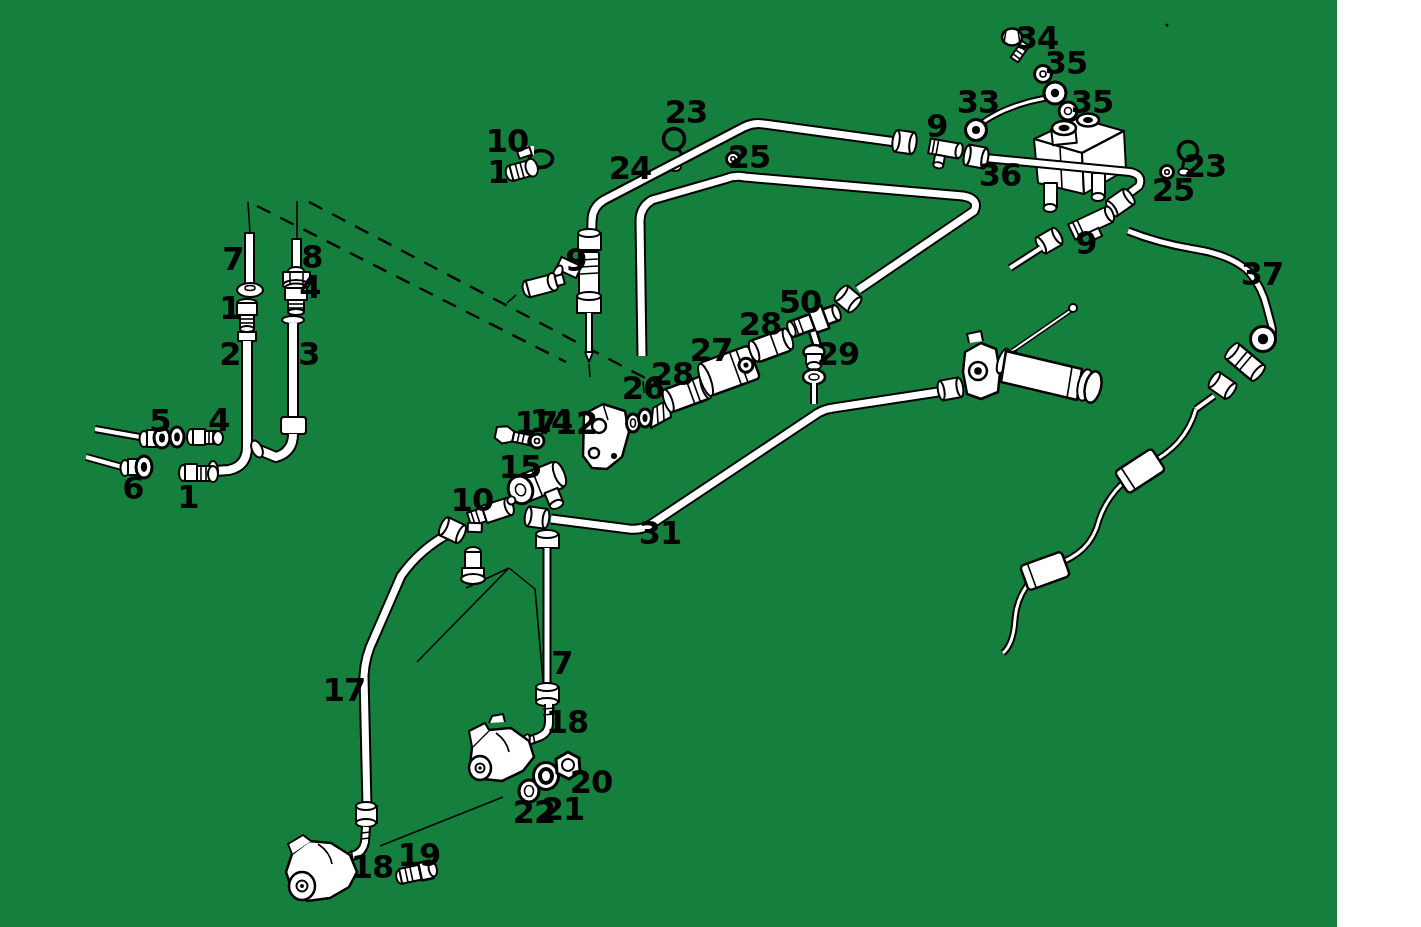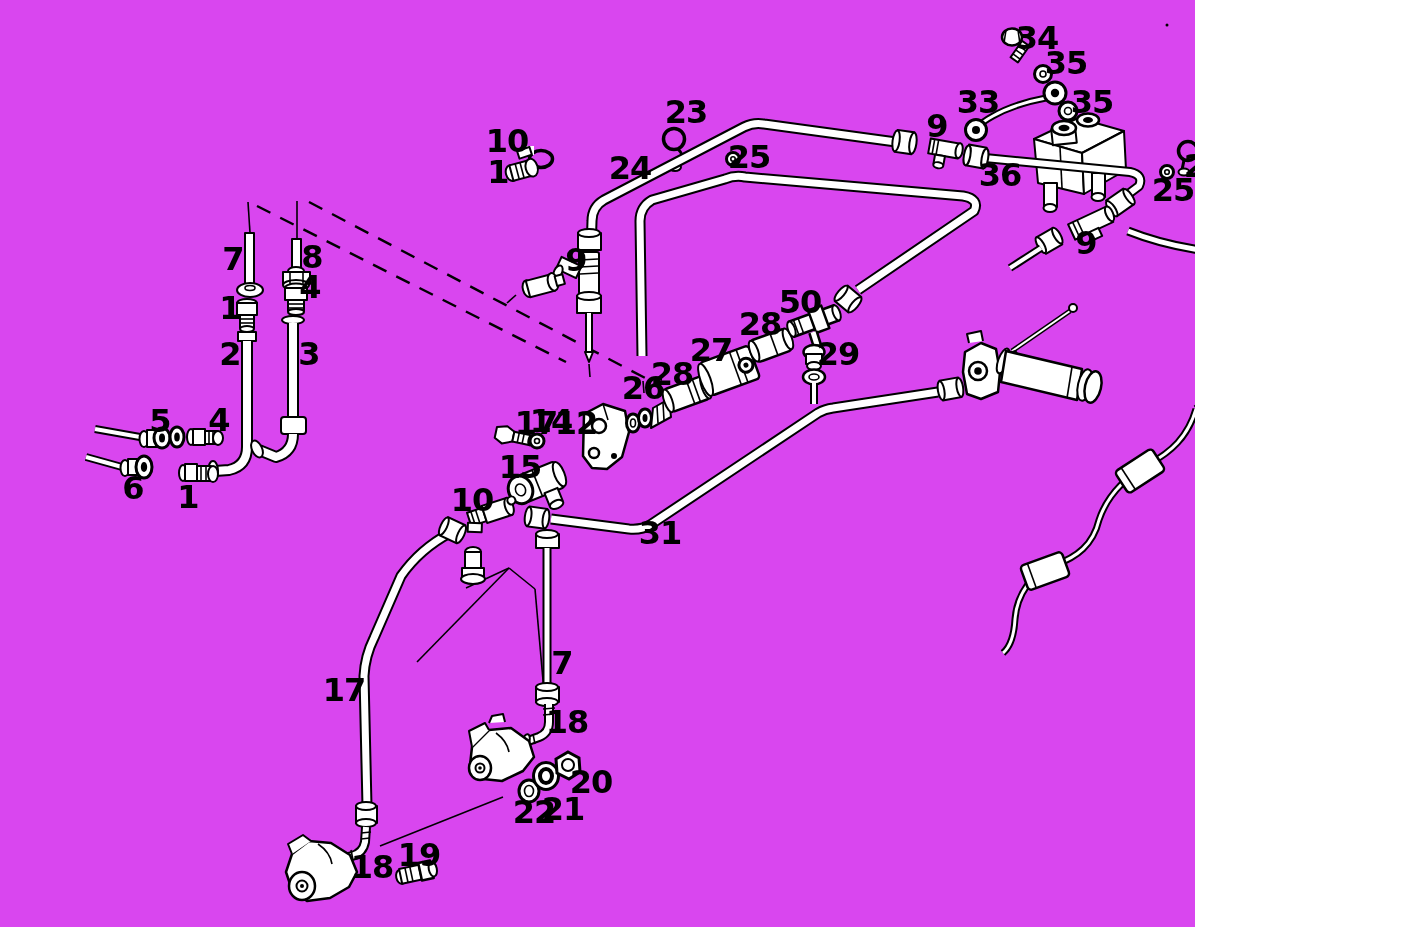--- a/index.html
+++ b/index.html
@@ -1,16 +1,16 @@
 <!DOCTYPE html>
 <html><head>
 <meta charset="utf-8">
 <style>
   html,body{margin:0;padding:0;background:#fff;}
-  .stage{position:relative;width:1195px;height:927px;background:#d946ef;overflow:hidden;
+  .stage{position:relative;width:1337px;height:927px;background:#15803d;overflow:hidden;
          font-family:"DejaVu Sans",sans-serif;}
   .stage svg{position:absolute;left:0;top:0;}
   #callouts{position:absolute;left:0;top:0;width:100%;height:100%;pointer-events:none;}
   .callout{position:absolute;transform:translate(-50%,-50%);
            font:700 32px "DejaVu Sans",sans-serif;color:#000;letter-spacing:-1px;white-space:nowrap;}
   
   .k{stroke:#000;fill:none;stroke-linejoin:round}
   .w{stroke:#fff;fill:none;stroke-linejoin:round}
   .f{fill:#fff;stroke:#000;stroke-width:2;stroke-linejoin:round}
   .f25{fill:#fff;stroke:#000;stroke-width:2.5;stroke-linejoin:round}

